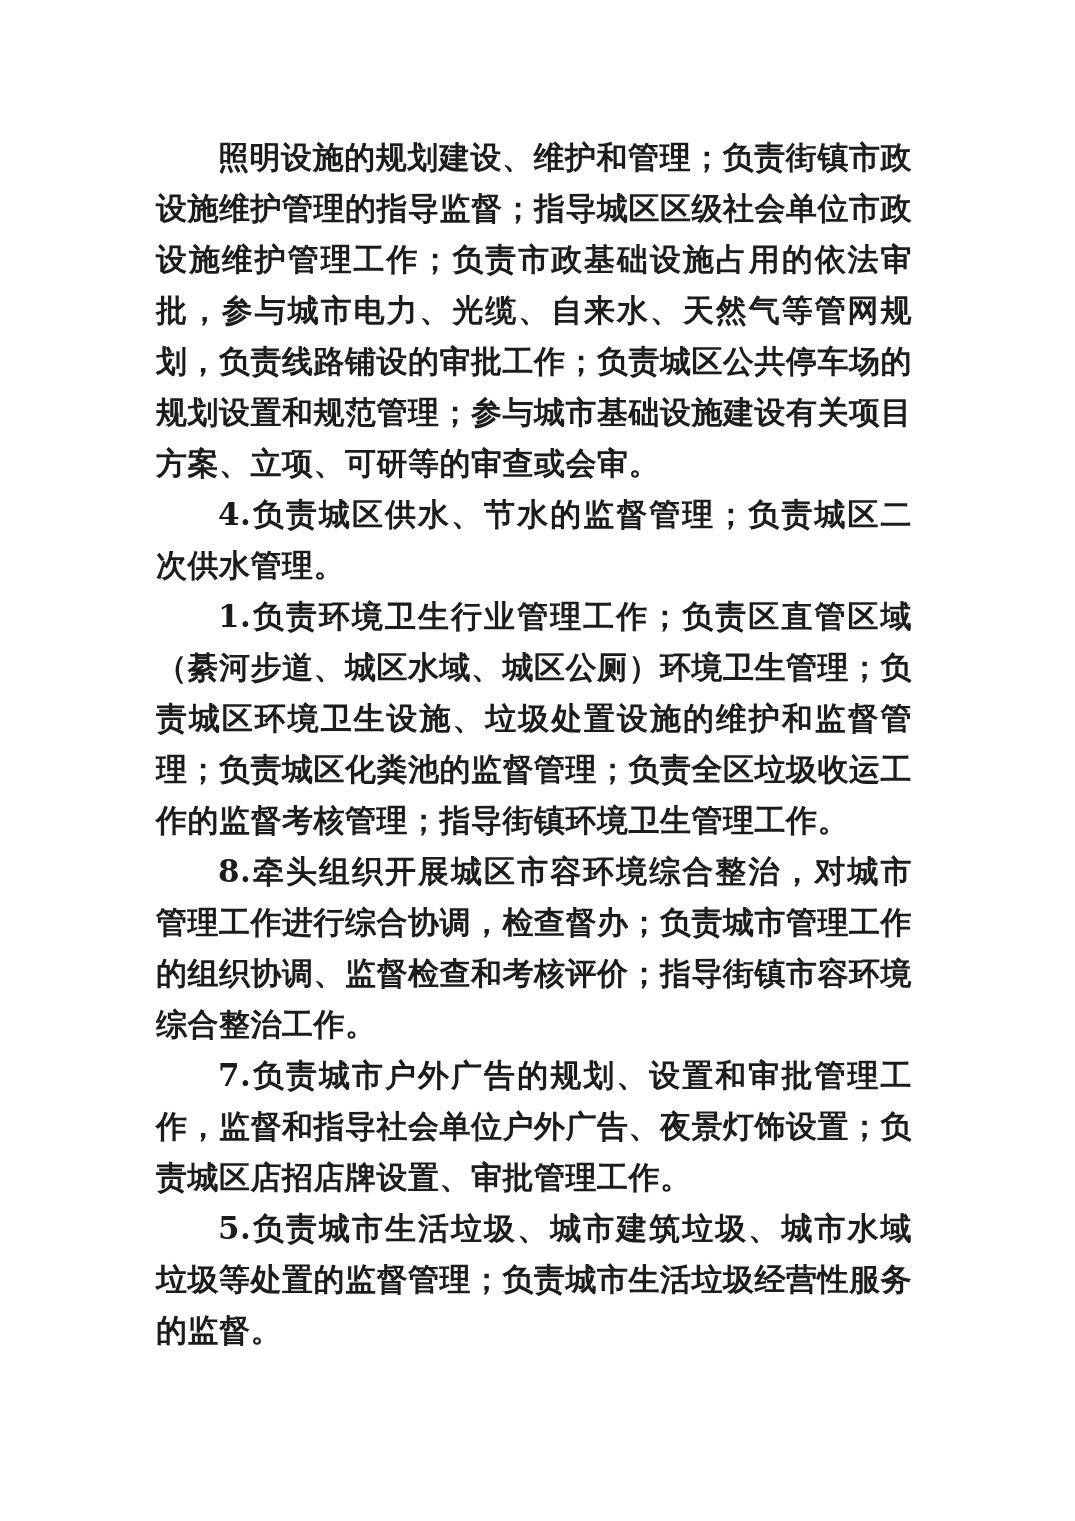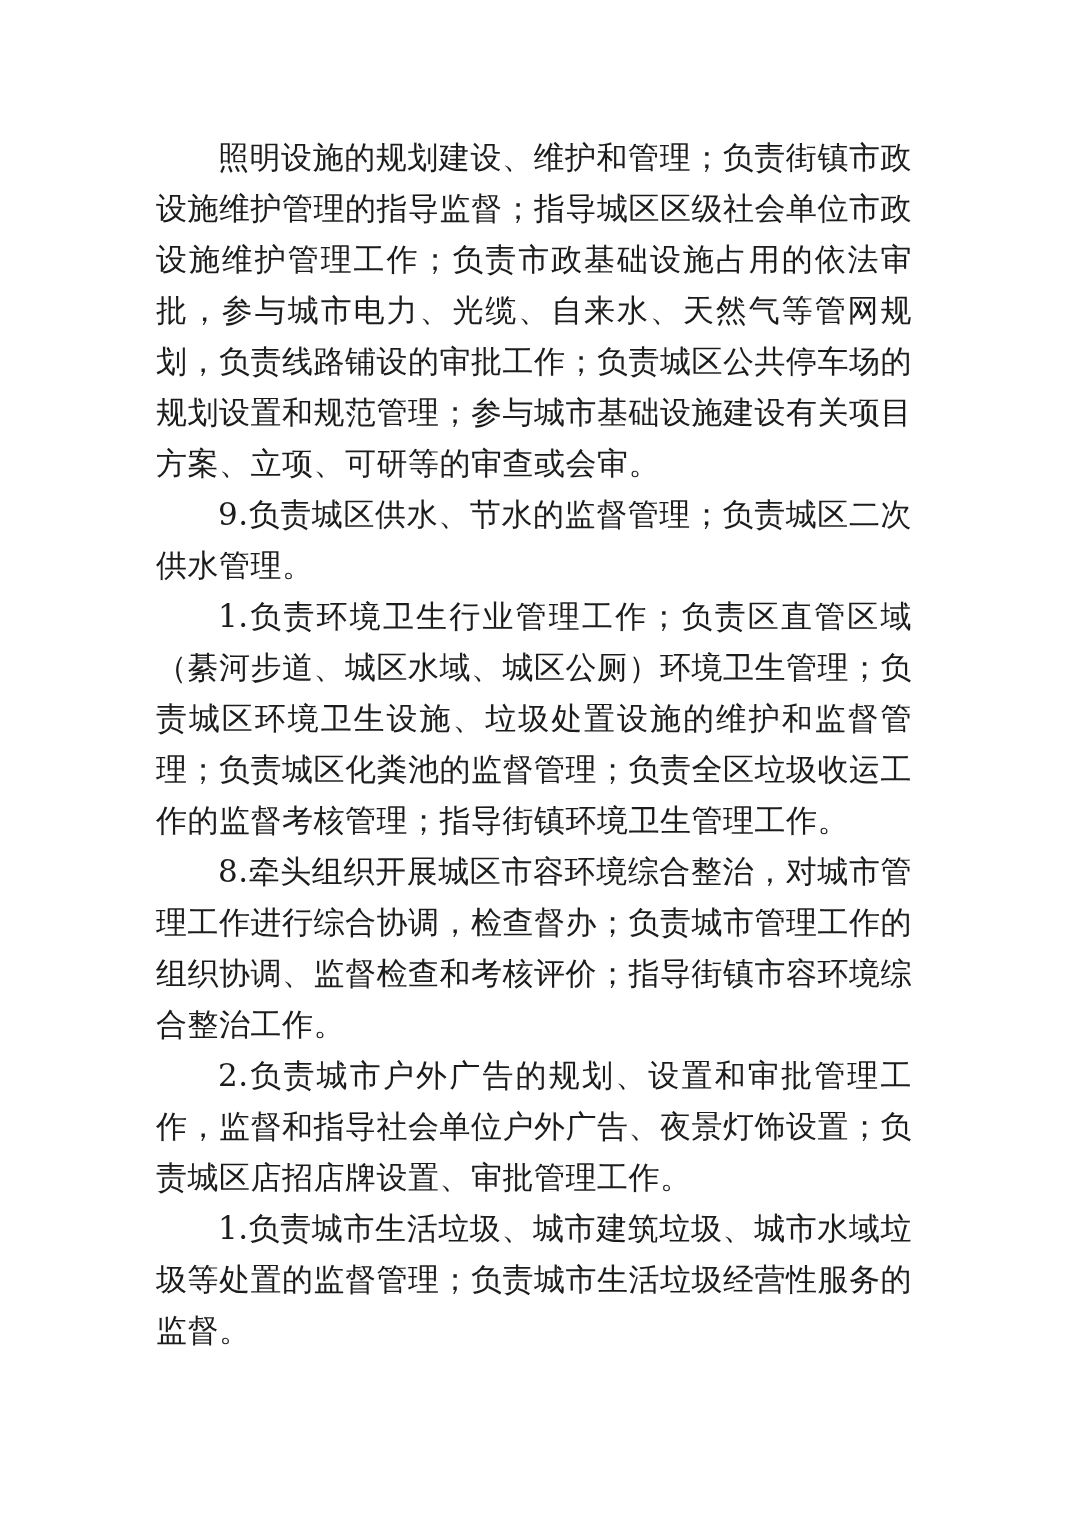--- a/index.html
+++ b/index.html
@@ -7,20 +7,21 @@
     padding: 0;
     background: #ffffff;
   }
   .page {
     position: relative;
     width: 1075px;
     height: 1521px;
     background: #ffffff;
     overflow: hidden;
     font-family: "DejaVu Serif", "Liberation Serif", serif;
+    font-weight: bold;
   }
   .text-block {
     position: absolute;
     left: 156px;
     top: 132px;
     width: 756px;
     color: #1c1c1c;
   }
   .para {
     margin: 0;
@@ -33,19 +34,19 @@
     word-break: break-all;
     overflow-wrap: break-word;
   }
 </style>
 </head>
 <body>
 
 <div class="page">
   <div class="text-block">
     <p class="para">照明设施的规划建设、维护和管理；负责街镇市政设施维护管理的指导监督；指导城区区级社会单位市政设施维护管理工作；负责市政基础设施占用的依法审批，参与城市电力、光缆、自来水、天然气等管网规划，负责线路铺设的审批工作；负责城区公共停车场的规划设置和规范管理；参与城市基础设施建设有关项目方案、立项、可研等的审查或会审。</p>
-    <p class="para">9.负责城区供水、节水的监督管理；负责城区二次供水管理。</p>
+    <p class="para">4.负责城区供水、节水的监督管理；负责城区二次供水管理。</p>
     <p class="para">1.负责环境卫生行业管理工作；负责区直管区域（綦河步道、城区水域、城区公厕）环境卫生管理；负责城区环境卫生设施、垃圾处置设施的维护和监督管理；负责城区化粪池的监督管理；负责全区垃圾收运工作的监督考核管理；指导街镇环境卫生管理工作。</p>
     <p class="para">8.牵头组织开展城区市容环境综合整治，对城市管理工作进行综合协调，检查督办；负责城市管理工作的组织协调、监督检查和考核评价；指导街镇市容环境综合整治工作。</p>
-    <p class="para">2.负责城市户外广告的规划、设置和审批管理工作，监督和指导社会单位户外广告、夜景灯饰设置；负责城区店招店牌设置、审批管理工作。</p>
-    <p class="para">1.负责城市生活垃圾、城市建筑垃圾、城市水域垃圾等处置的监督管理；负责城市生活垃圾经营性服务的监督。</p>
+    <p class="para">7.负责城市户外广告的规划、设置和审批管理工作，监督和指导社会单位户外广告、夜景灯饰设置；负责城区店招店牌设置、审批管理工作。</p>
+    <p class="para">5.负责城市生活垃圾、城市建筑垃圾、城市水域垃圾等处置的监督管理；负责城市生活垃圾经营性服务的监督。</p>
   </div>
 </div>
 
 </body></html>

